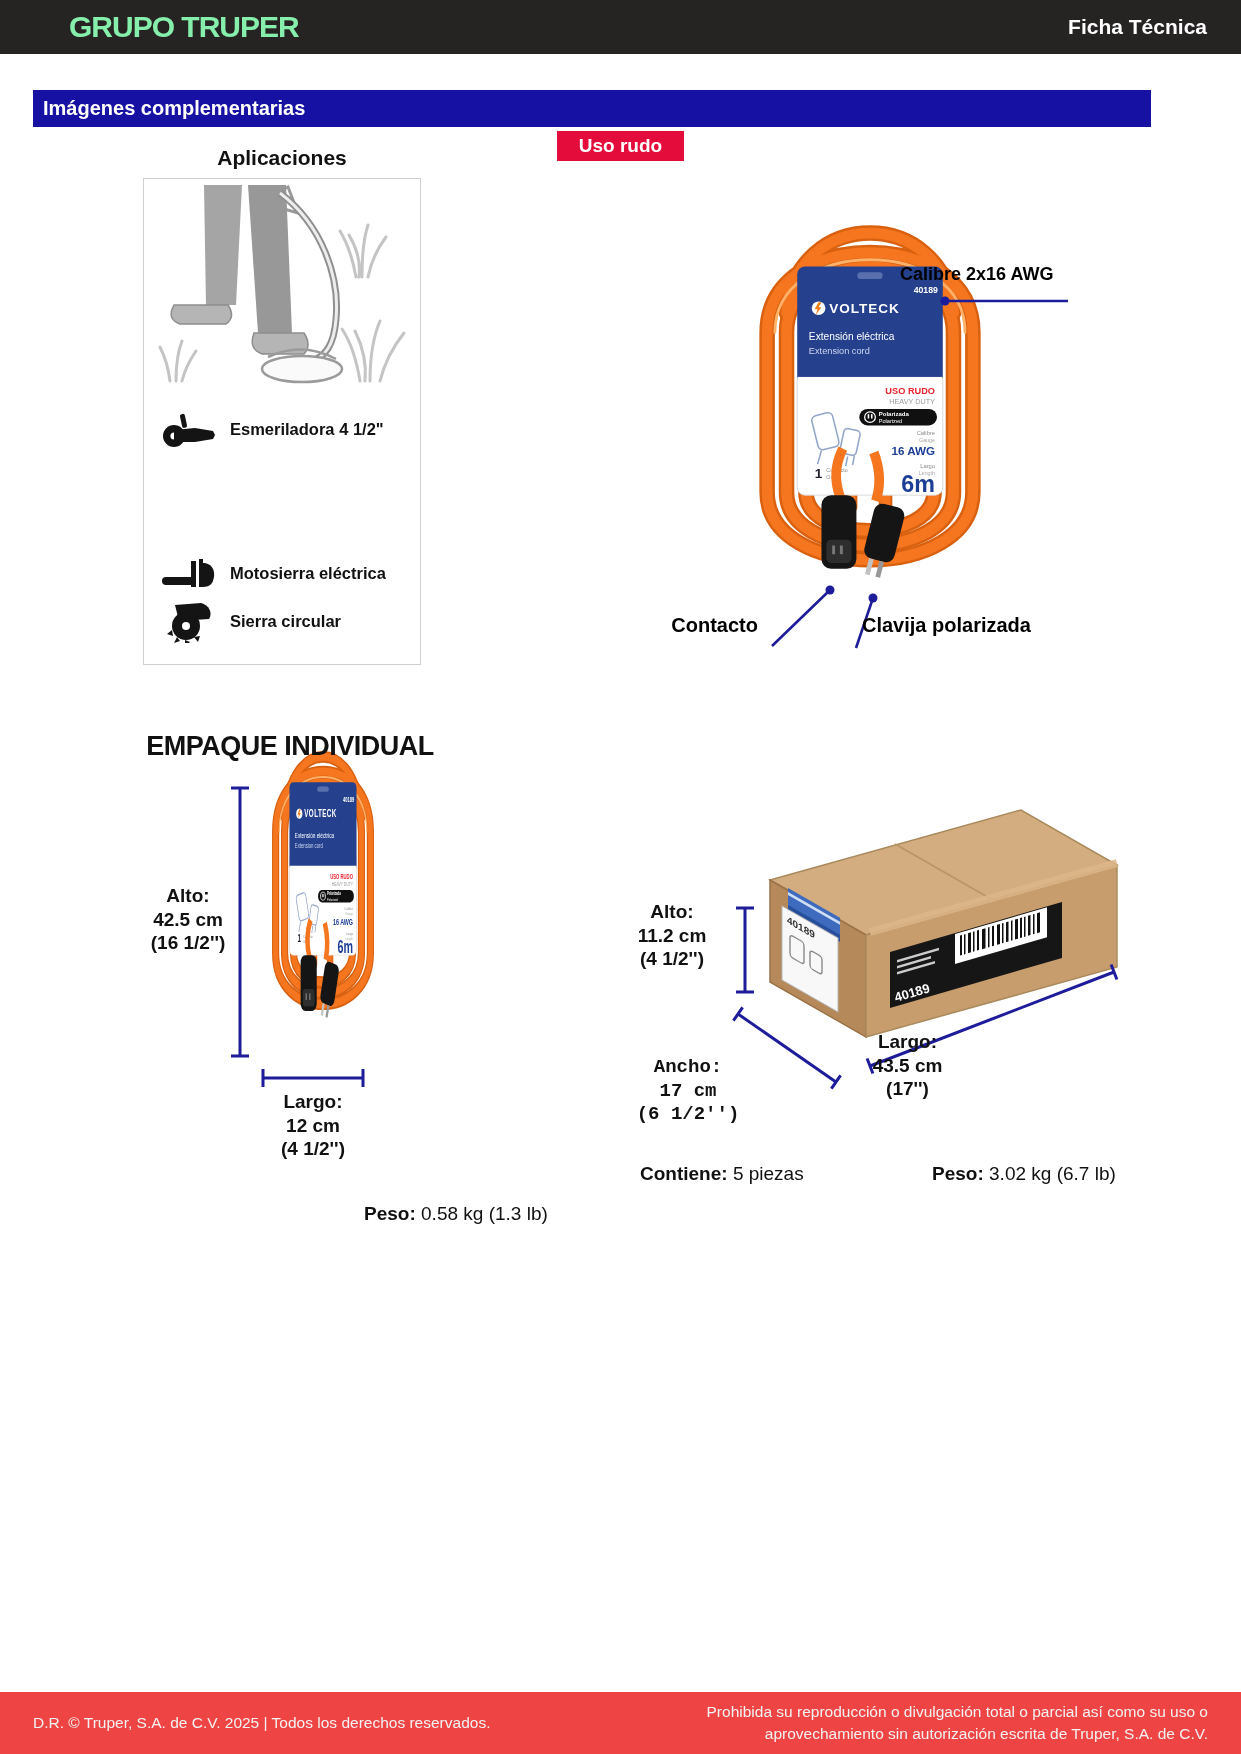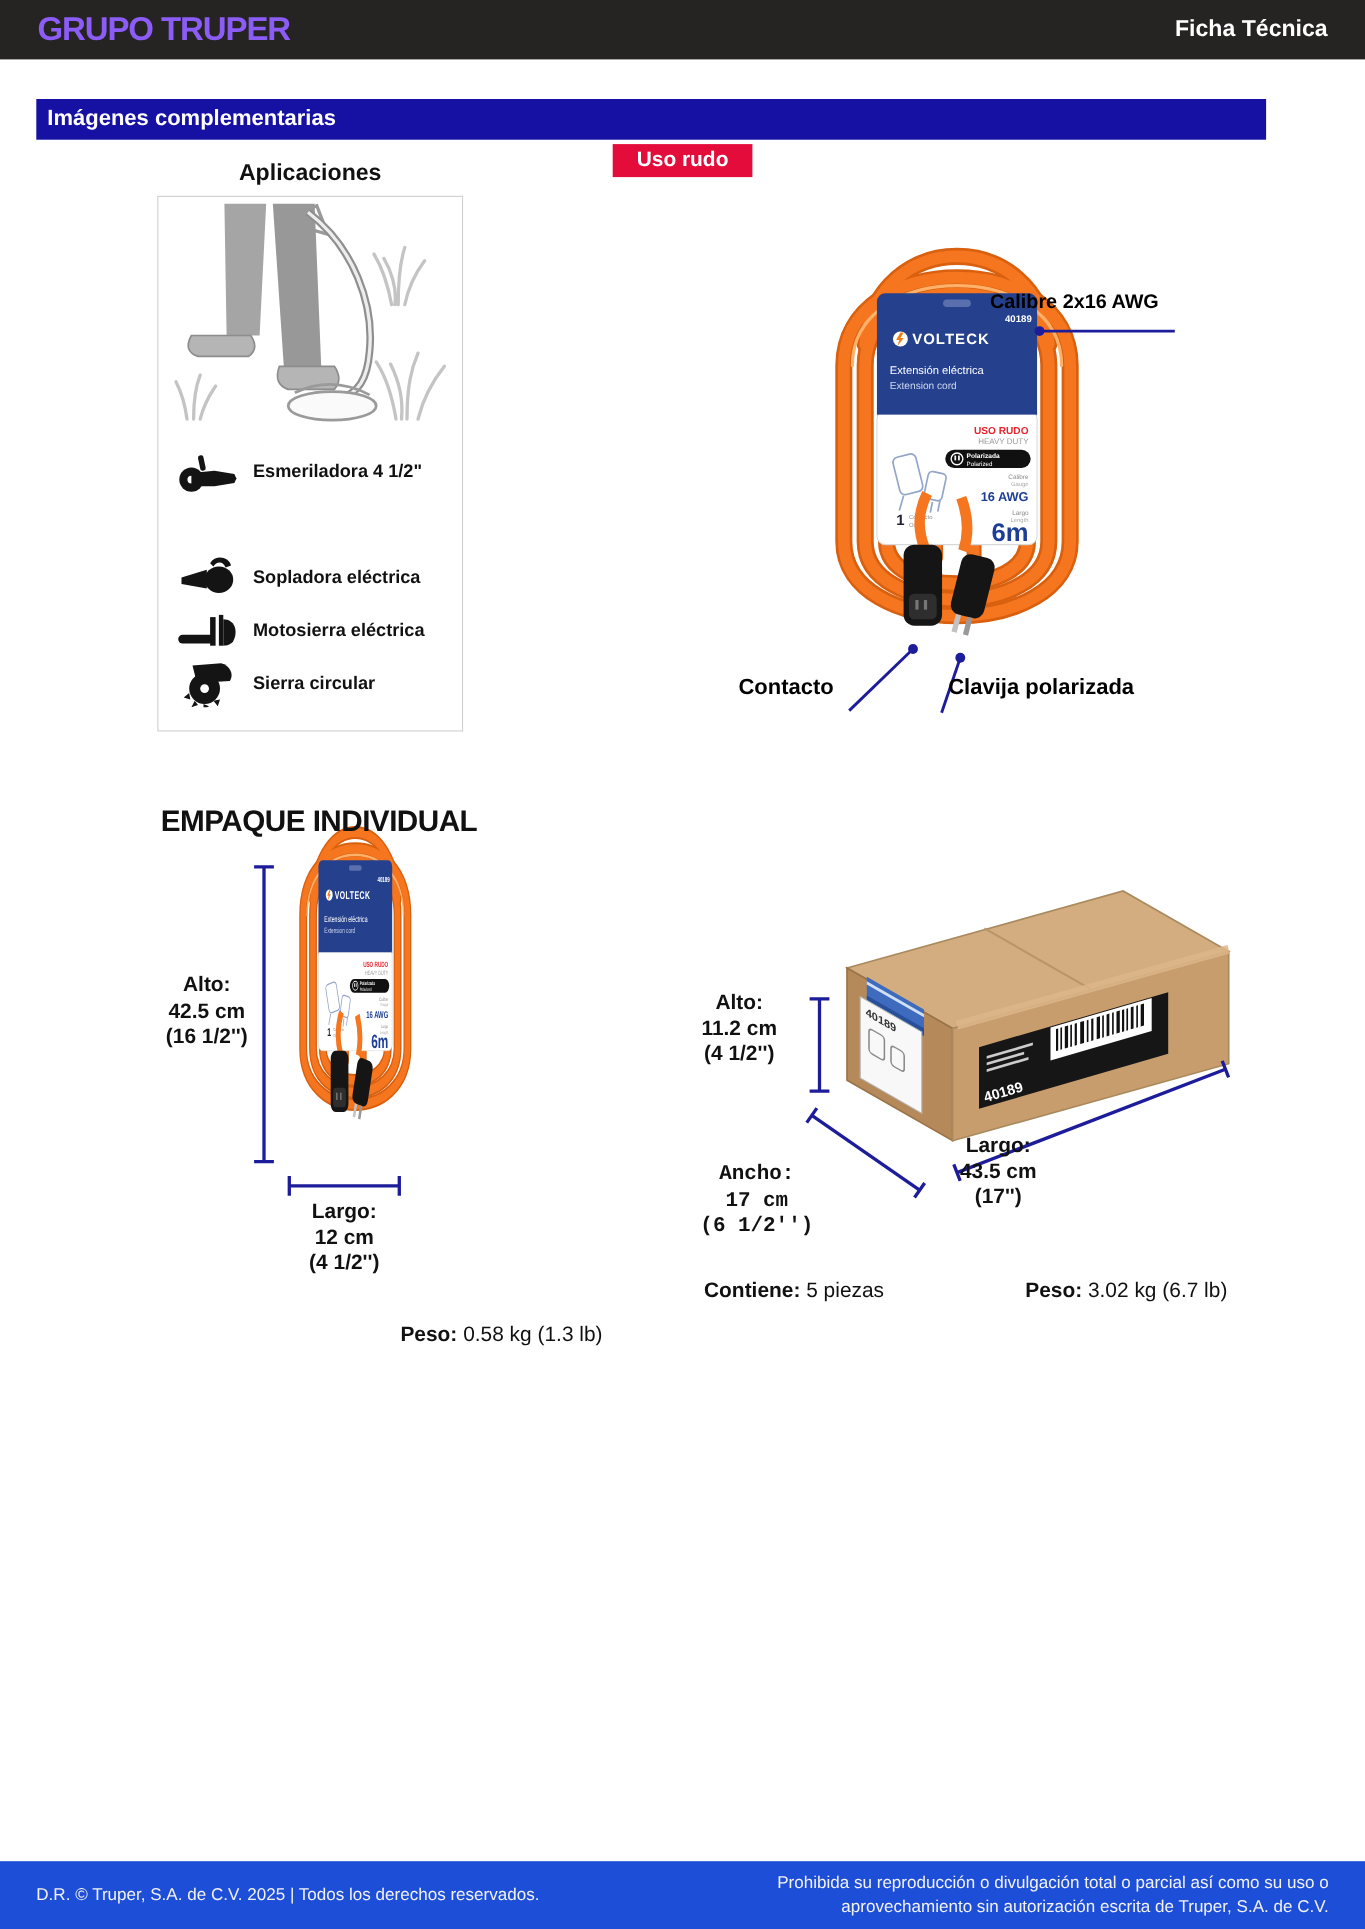--- a/index.html
+++ b/index.html
@@ -2,21 +2,21 @@
 <html><head>
 <meta charset="utf-8">
 <style>
   html,body{margin:0;padding:0;background:#fff;}
   .page{position:relative;width:1241px;height:1754px;background:#fff;overflow:hidden;
         font-family:"Liberation Sans",sans-serif;color:#111;}
   
   .header{position:absolute;top:0;left:0;right:0;height:54px;background:#262323;
           display:flex;justify-content:space-between;align-items:center;
           padding:0 34px;box-sizing:border-box;}
-  .brand{color:#8b5cf6;font-size:30px;font-weight:800;letter-spacing:-1px;}
+  .brand{color:#86efac;font-size:30px;font-weight:800;letter-spacing:-1px;margin-left:35px;}
   .doc-type{color:#fff;font-size:21px;font-weight:600;}
   
   .section-bar{position:absolute;left:33px;top:90px;width:1118px;height:37px;background:#1711a3;
                color:#fff;font-size:20px;font-weight:700;display:flex;align-items:center;
                padding-left:10px;box-sizing:border-box;}
   
   .apps-title{position:absolute;left:143px;top:146px;width:278px;text-align:center;
               font-size:21px;font-weight:700;}
   .apps-box{position:absolute;left:143px;top:178px;width:278px;height:487px;background:#fff;
             border:1.5px solid #cfcfcf;box-sizing:border-box;}
@@ -45,21 +45,21 @@
   #ancho-inner{left:628px;top:1056px;width:120px;font-family:Liberation Mono, monospace;}
   #largo-inner{left:845px;top:1030px;width:125px;}
   .stat{position:absolute;top:1163px;font-size:19px;white-space:nowrap;}
   .stat .lbl{font-weight:700;}
   #peso-ind{left:364px;margin-top:40px;}
   #contiene{left:640px;}
   #peso-inner{left:932px;}
   
   .overlay{position:absolute;left:0;top:0;width:1241px;height:1754px;pointer-events:none;}
   
-  .footer{position:absolute;left:0;top:1692px;right:0;height:62px;background:#1d4ed8;color:#f2f2f2;
+  .footer{position:absolute;left:0;top:1692px;right:0;height:62px;background:#ef4444;color:#f2f2f2;
           display:flex;justify-content:space-between;align-items:center;padding:0 33px;
           box-sizing:border-box;font-size:15.5px;}
   .footer-right{text-align:right;line-height:1.4;}
   svg text{font-family:"Liberation Sans",sans-serif;}
 </style>
 </head>
 <body>
 
 <div class="page">
 
@@ -168,32 +168,20 @@
             <g fill="#141414">
           <circle cx="13" cy="29" r="11"></circle>
               <circle cx="13" cy="29" r="3.6" fill="#fff"></circle>
           <path d="M13,23 L34,21 L52,24 L54,28 L52,32 L34,35 L13,35 Z"></path>
           <rect x="20" y="7" width="5" height="14" rx="2" transform="rotate(-12 22 14)"></rect>
         </g>
           </svg>
       </span>
       <span class="app-label">Esmeriladora 4 1/2"</span>
     </div>
-    <div class="app-row" style="top:324px">
-      <span class="app-icon">
-        <svg width="56" height="44" viewBox="0 0 56 44">
-            <g fill="#141414">
-          <path d="M30,9 C35,1 47,3 49,11 L44,13 C42,7 36,7 33,12 Z"></path>
-          <ellipse cx="38" cy="24" rx="13" ry="12"></ellipse>
-          <path d="M4,22 L27,15 L27,32 L4,28 Z"></path>
-        </g>
-          </svg>
-      </span>
-      <span class="app-label">Sopladora eléctrica</span>
-    </div>
     <div class="app-row" style="top:372px">
       <span class="app-icon">
         <svg width="56" height="44" viewBox="0 0 56 44">
             <g fill="#141414">
           <rect x="1" y="26" width="33" height="8" rx="4"></rect>
           <rect x="30" y="10" width="5" height="26"></rect>
           <rect x="38" y="8" width="4" height="28"></rect>
           <path d="M42,12 C52,12 56,22 51,32 C49,35 45,36 42,36 Z"></path>
         </g>
           </svg>

